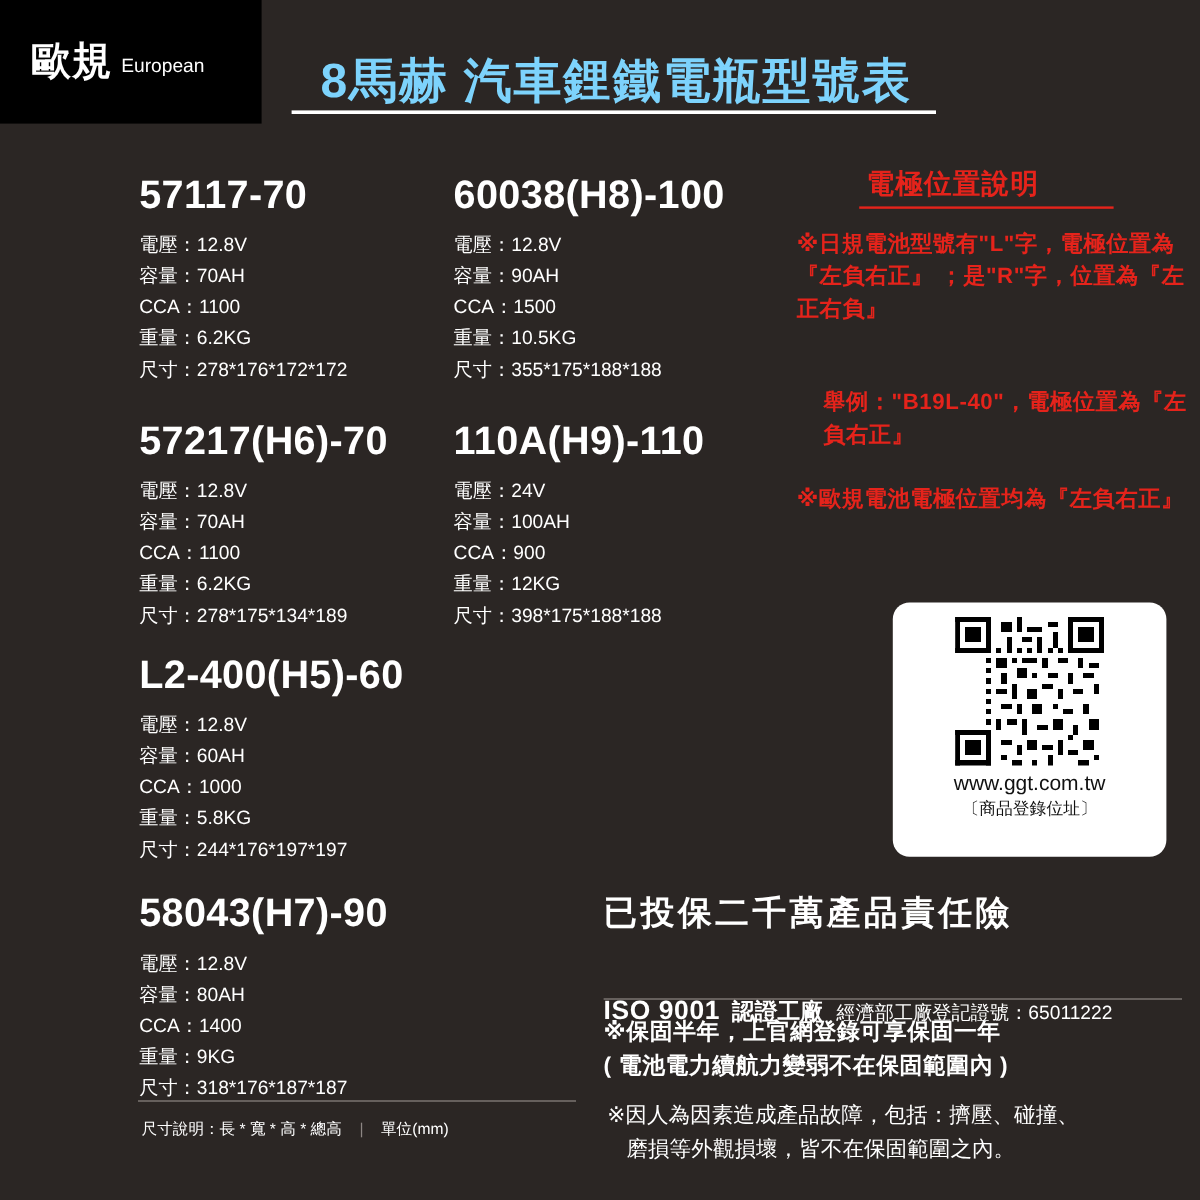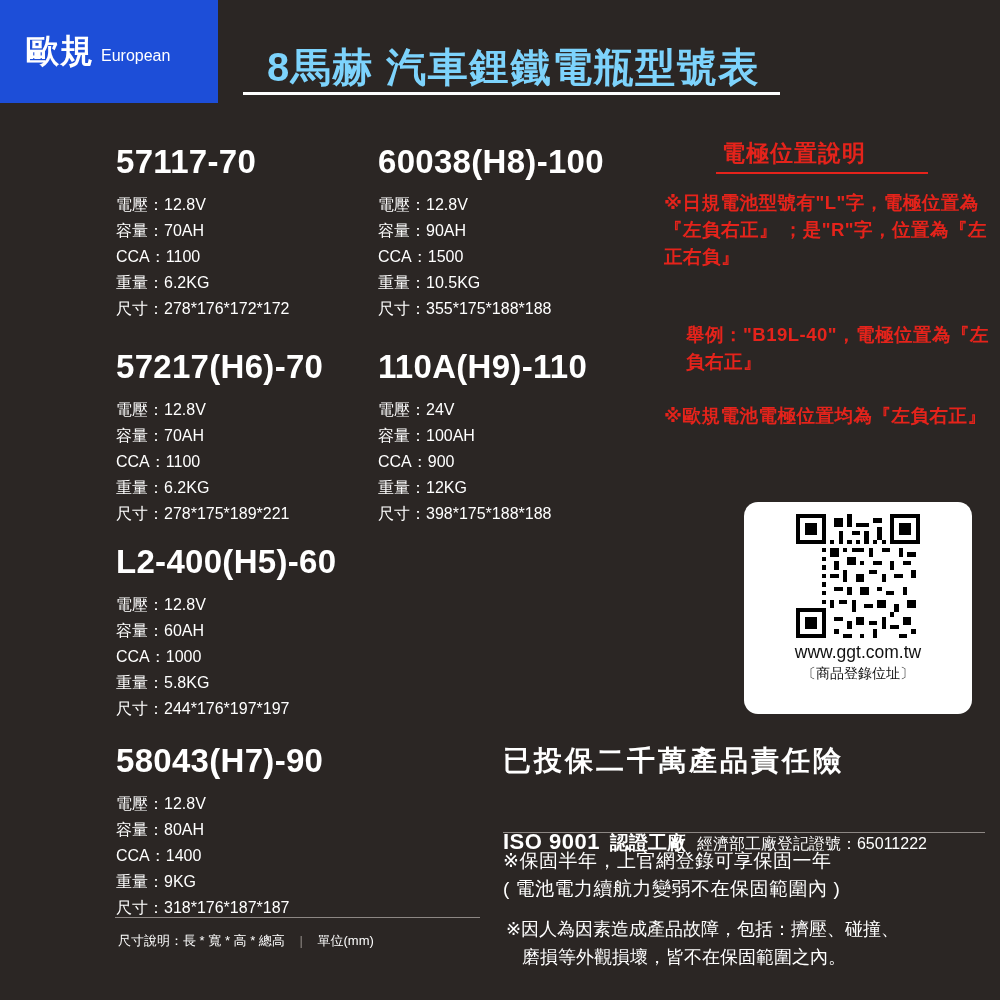--- a/index.html
+++ b/index.html
@@ -15,21 +15,21 @@
     width: 1000px; height: 1000px;
     background: #2b2624;
     color: #ffffff;
   }
 
   
   .hdr-badge {
     position: absolute;
     left: 0; top: 0;
     width: 218px; height: 103px;
-    background: #1d4ed8;
+    background: #000000;
     display: flex;
     align-items: center;
     padding-left: 26px;
   }
   .hdr-badge .cn {
     font-size: 33px;
     font-weight: bold;
     color: #ffffff;
     letter-spacing: 1px;
   }
@@ -194,21 +194,21 @@
   .ins-rule {
     position: absolute;
     left: 503px; top: 832px;
     width: 482px; height: 1px;
     background: #8d8784;
   }
   .warr1 {
     position: absolute;
     left: 503px; top: 847px;
     font-size: 19px;
-    font-weight: normal;
+    font-weight: bold;
     color: #ffffff;
     line-height: 1.48;
     white-space: nowrap;
     letter-spacing: 0.5px;
   }
   .warr2 {
     position: absolute;
     left: 506px; top: 916px;
     font-size: 18px;
     color: #ffffff;
@@ -246,21 +246,21 @@
     <div class="spec">重量：10.5KG</div>
     <div class="spec">尺寸：355*175*188*188</div>
   </div>
 
   <div class="prod c1 r2">
     <div class="model">57217(H6)-70</div>
     <div class="spec">電壓：12.8V</div>
     <div class="spec">容量：70AH</div>
     <div class="spec">CCA：1100</div>
     <div class="spec">重量：6.2KG</div>
-    <div class="spec">尺寸：278*175*189*221</div>
+    <div class="spec">尺寸：278*175*134*189</div>
   </div>
 
   <div class="prod c2 r2">
     <div class="model">110A(H9)-110</div>
     <div class="spec">電壓：24V</div>
     <div class="spec">容量：100AH</div>
     <div class="spec">CCA：900</div>
     <div class="spec">重量：12KG</div>
     <div class="spec">尺寸：398*175*188*188</div>
   </div>

